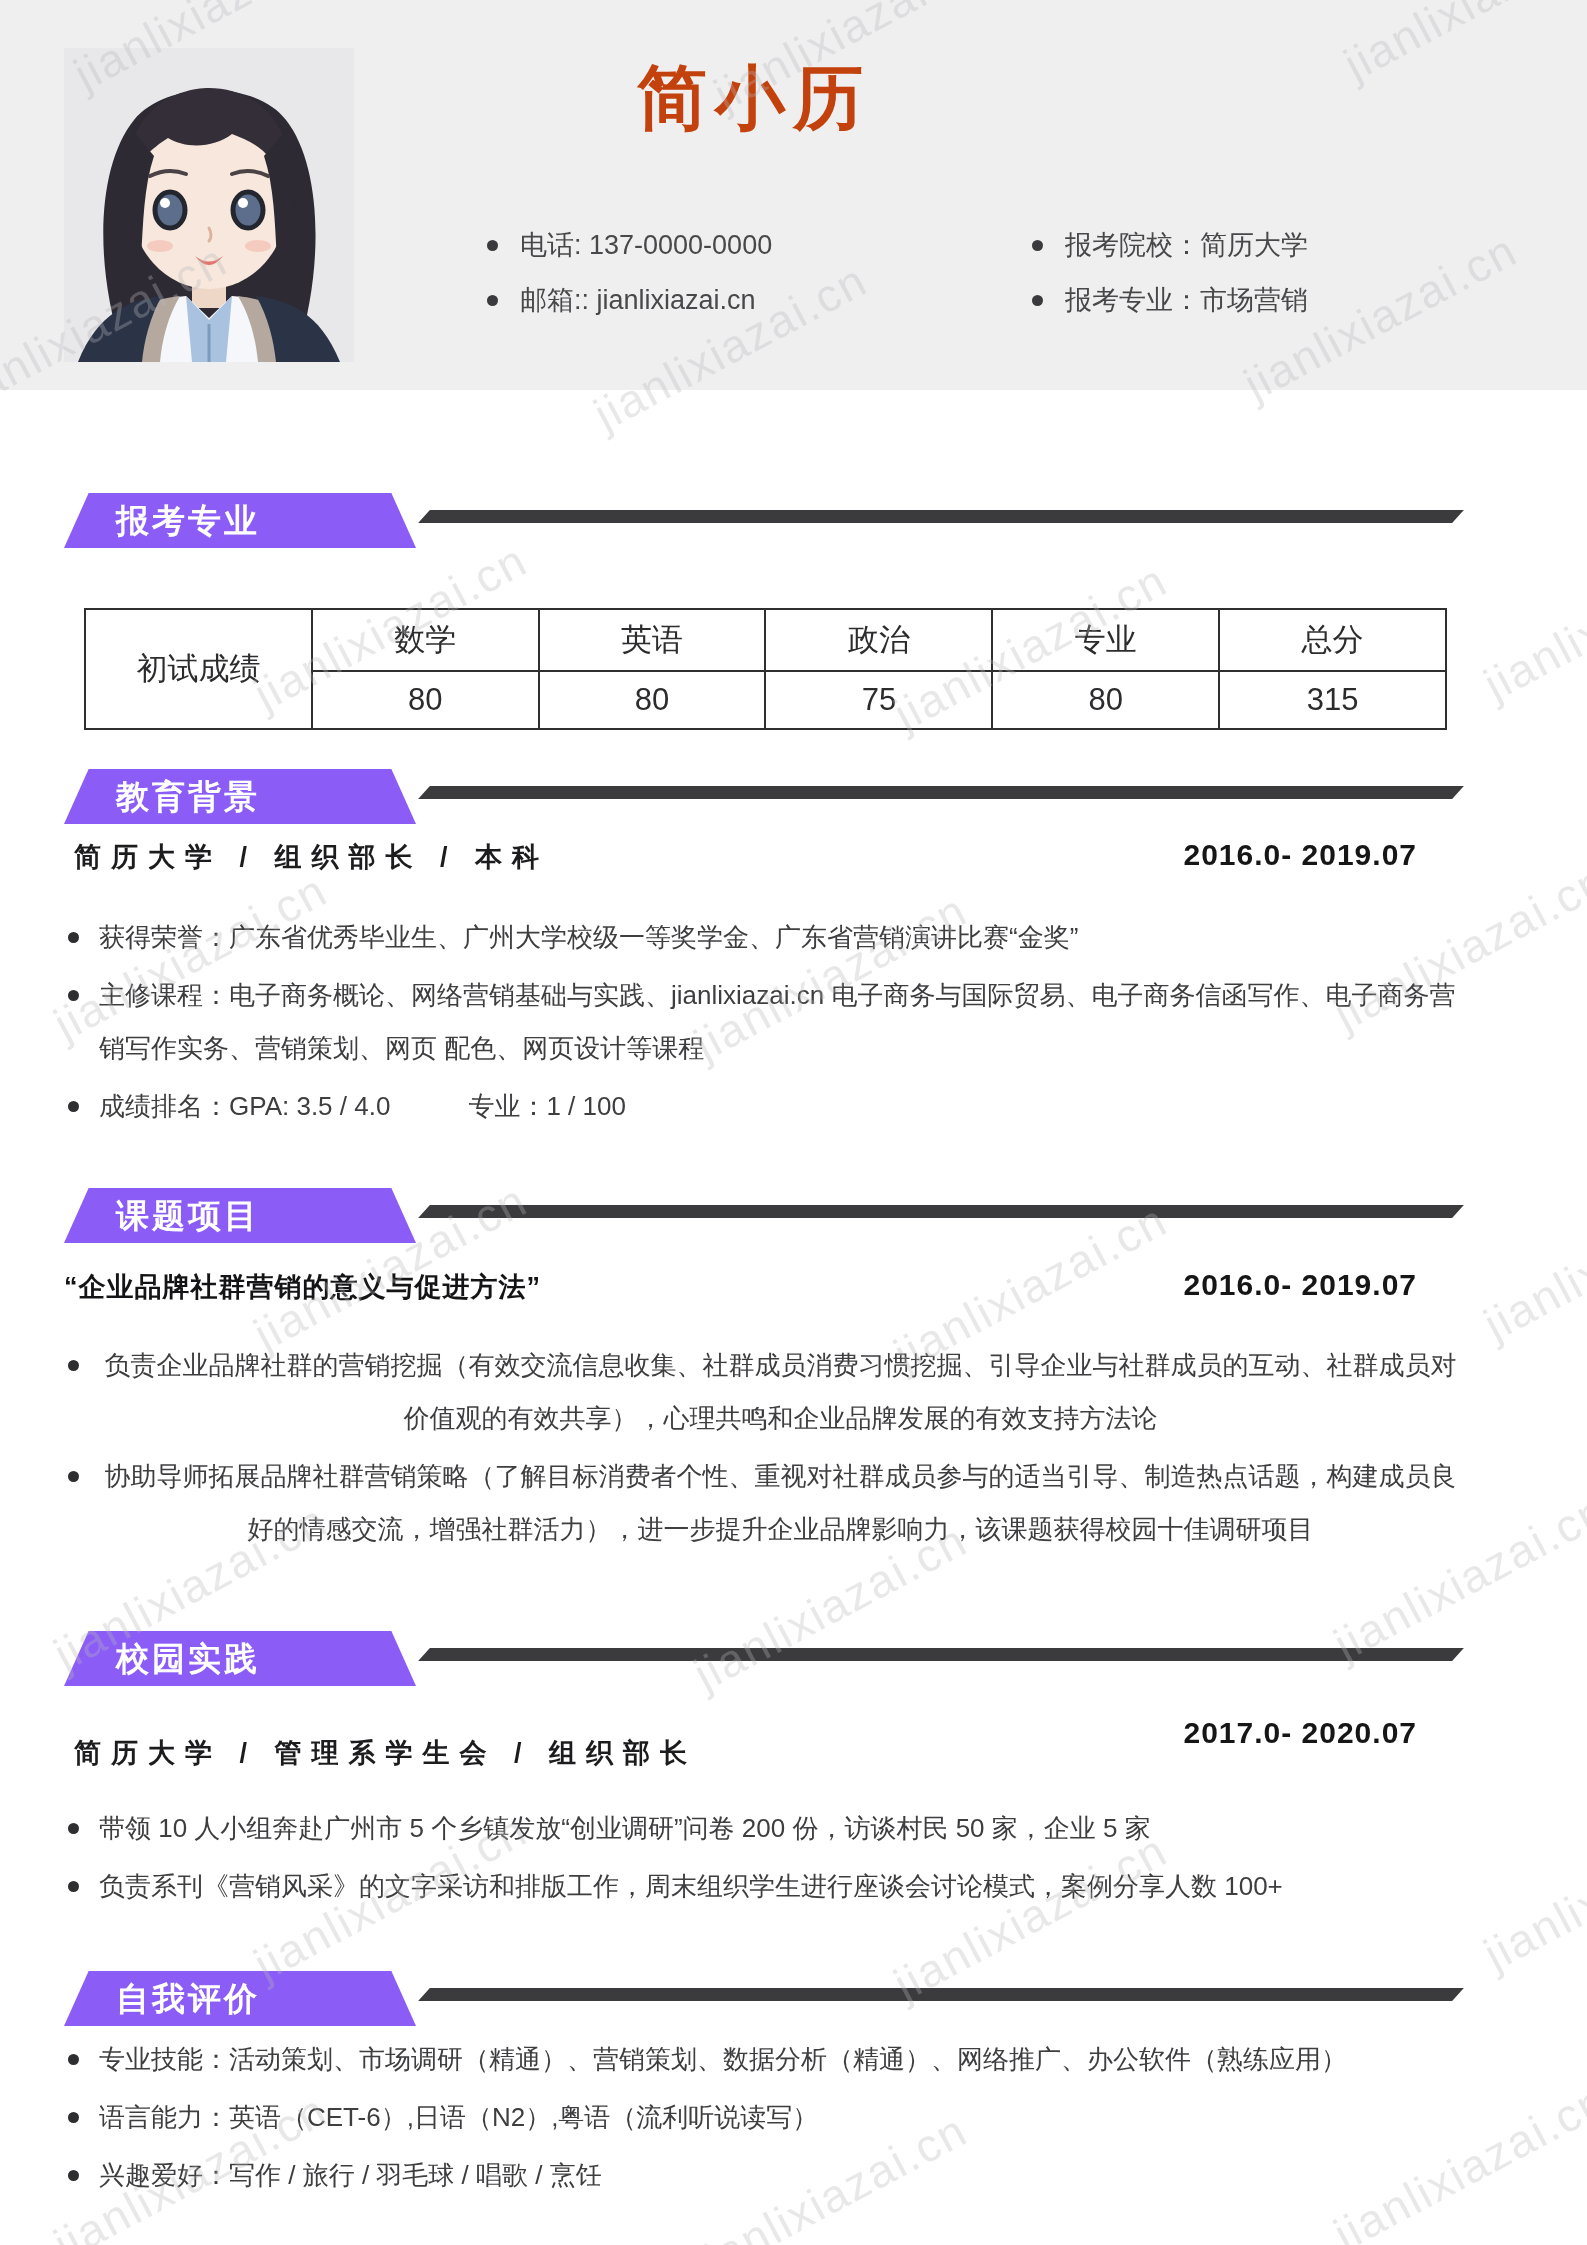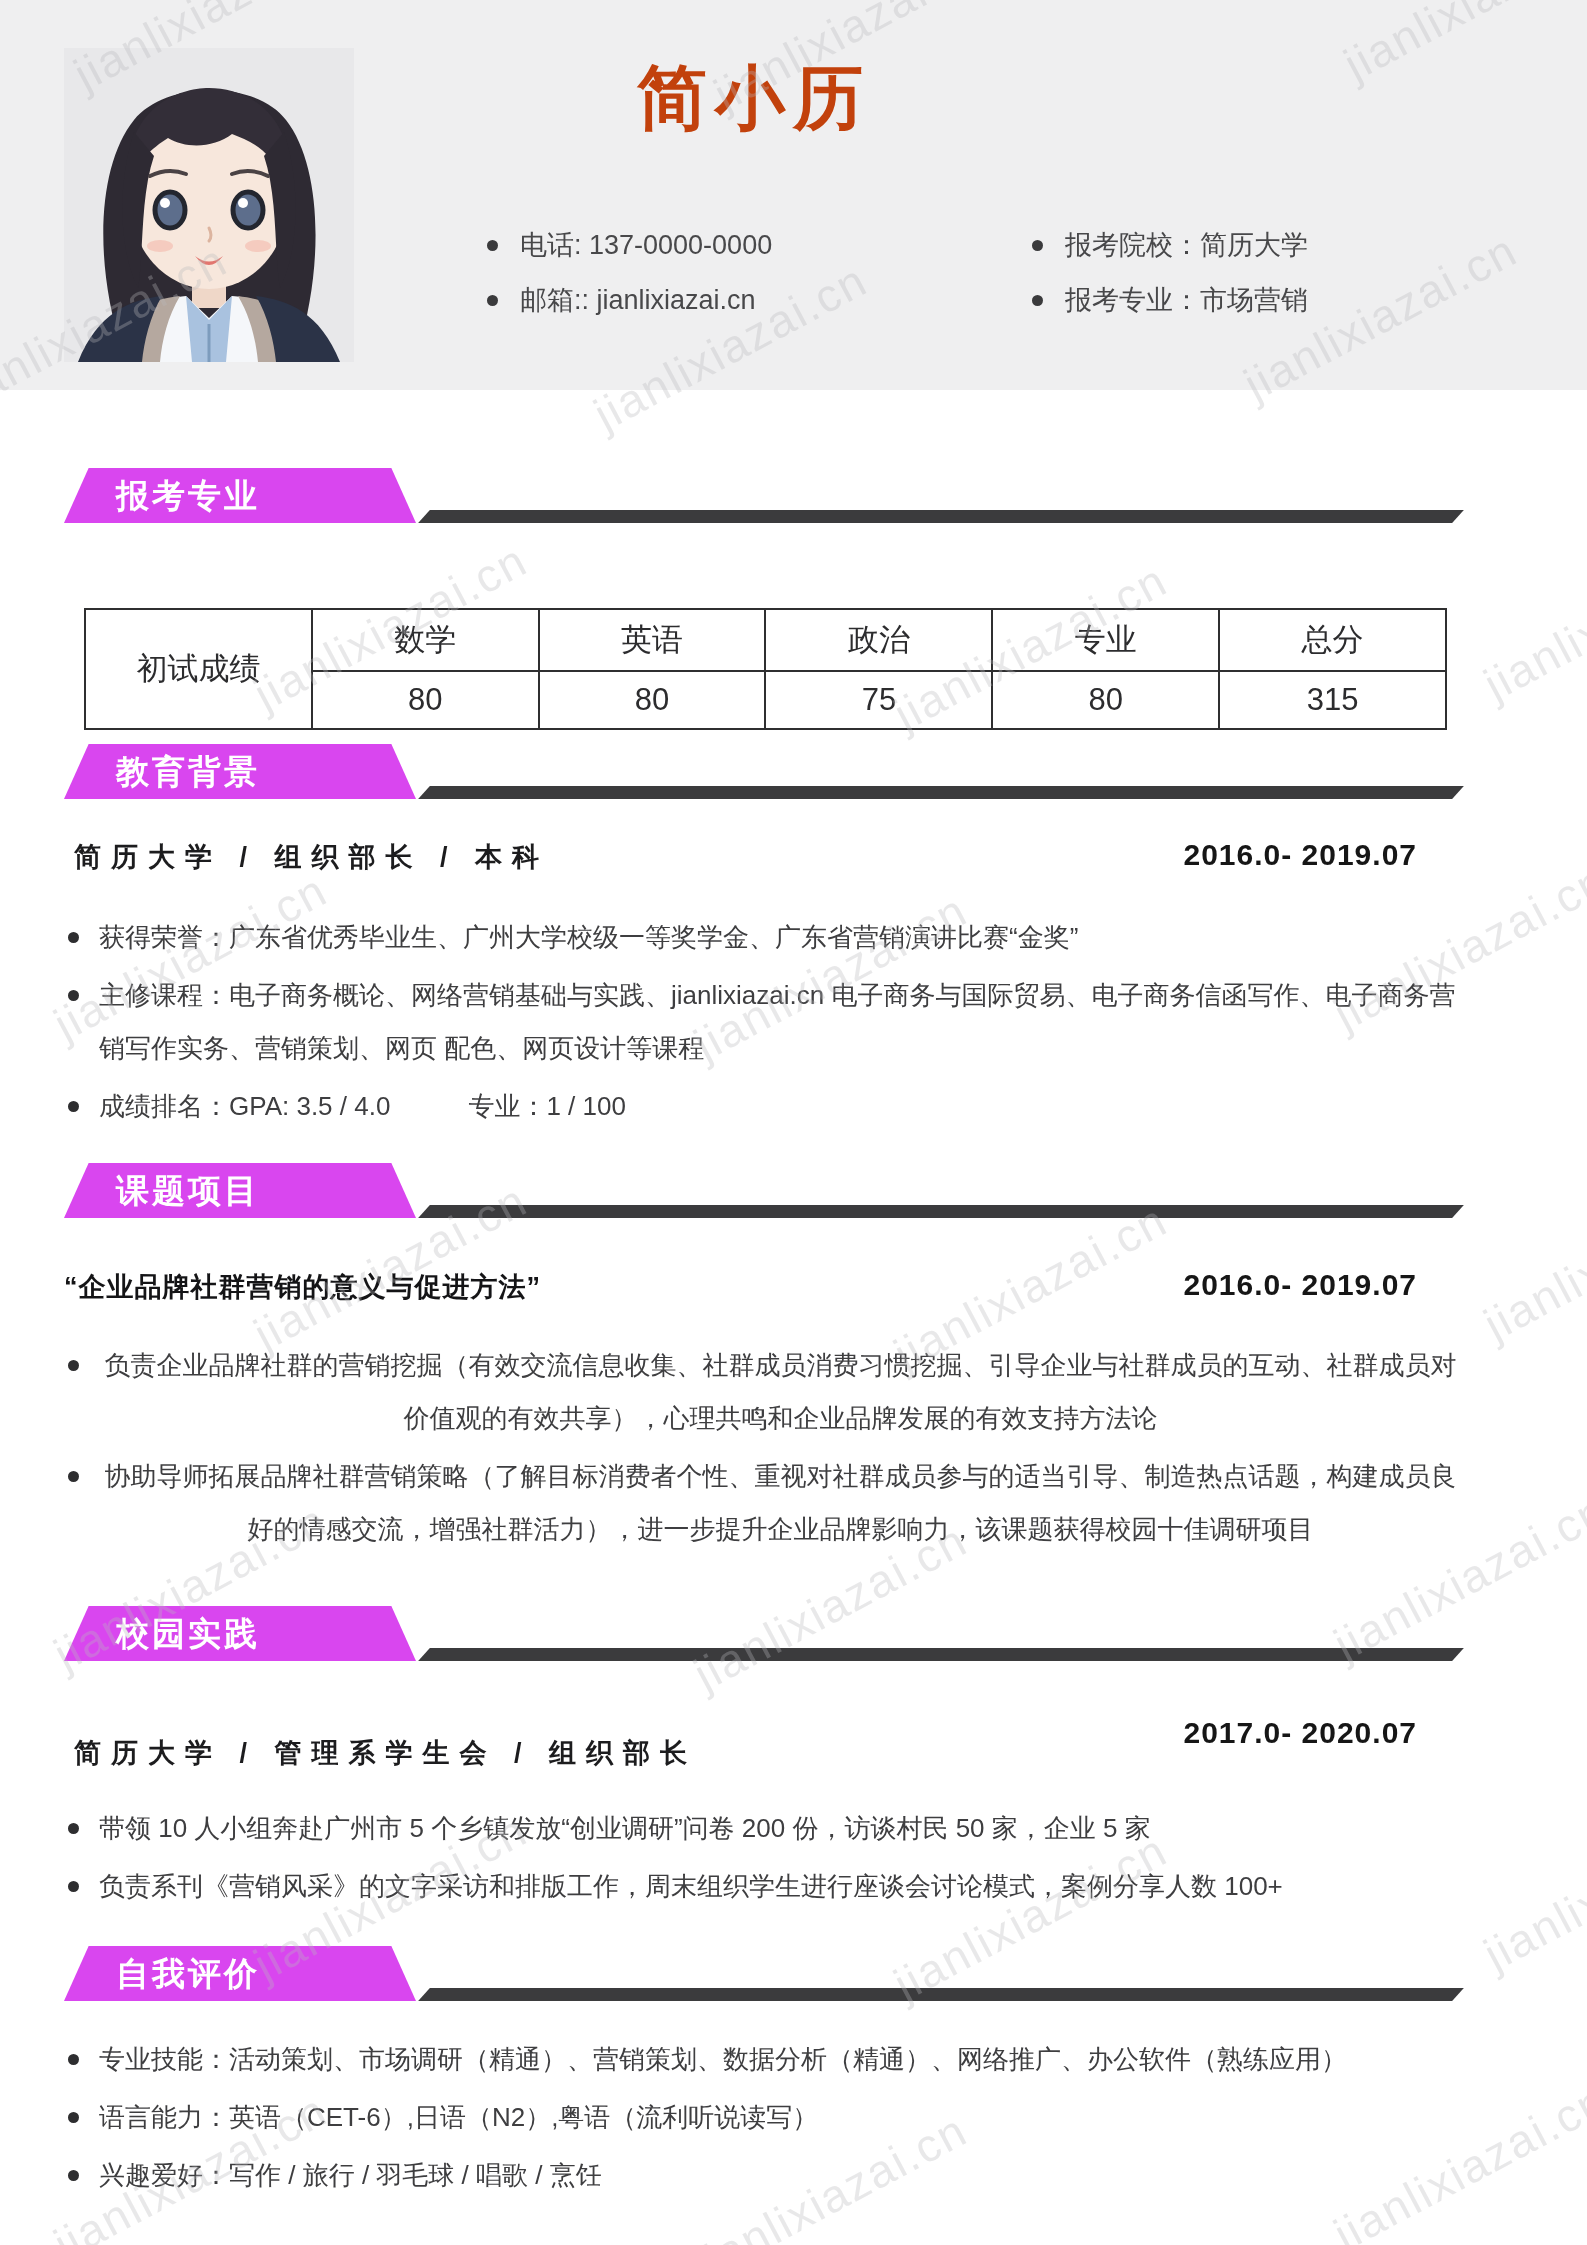--- a/index.html
+++ b/index.html
@@ -16,22 +16,23 @@
     font-size:70px;font-weight:900;letter-spacing:8px;color:#c2410c;
   }
   .contact-item{position:absolute;display:flex;align-items:center;height:40px;font-size:27px;color:#48484a;}
   .contact-item .cdot{width:11px;height:11px;border-radius:50%;background:#3a3a3c;margin-right:22px;flex:0 0 auto;}
   .c-phone{left:487px;top:225px;}
   .c-email{left:487px;top:280px;}
   .c-school{left:1032px;top:225px;}
   .c-major{left:1032px;top:280px;}
   
   .sec-banner{
-    position:absolute;left:64px;width:352px;height:55px;background:#d946ef;
+    position:absolute;left:64px;width:352px;height:55px;background:#8b5cf6;
     clip-path:polygon(7% 0,93% 0,100% 100%,0 100%);
+    margin-top:25px;
   }
   .sec-banner span{
     display:block;padding-left:52px;line-height:56px;font-size:33px;font-weight:700;
     color:#ffffff;letter-spacing:3px;
   }
   .sec-bar{
     position:absolute;left:424px;width:1034px;height:13px;background:#3b3b3d;
     transform:skewX(-42deg);
   }
   

